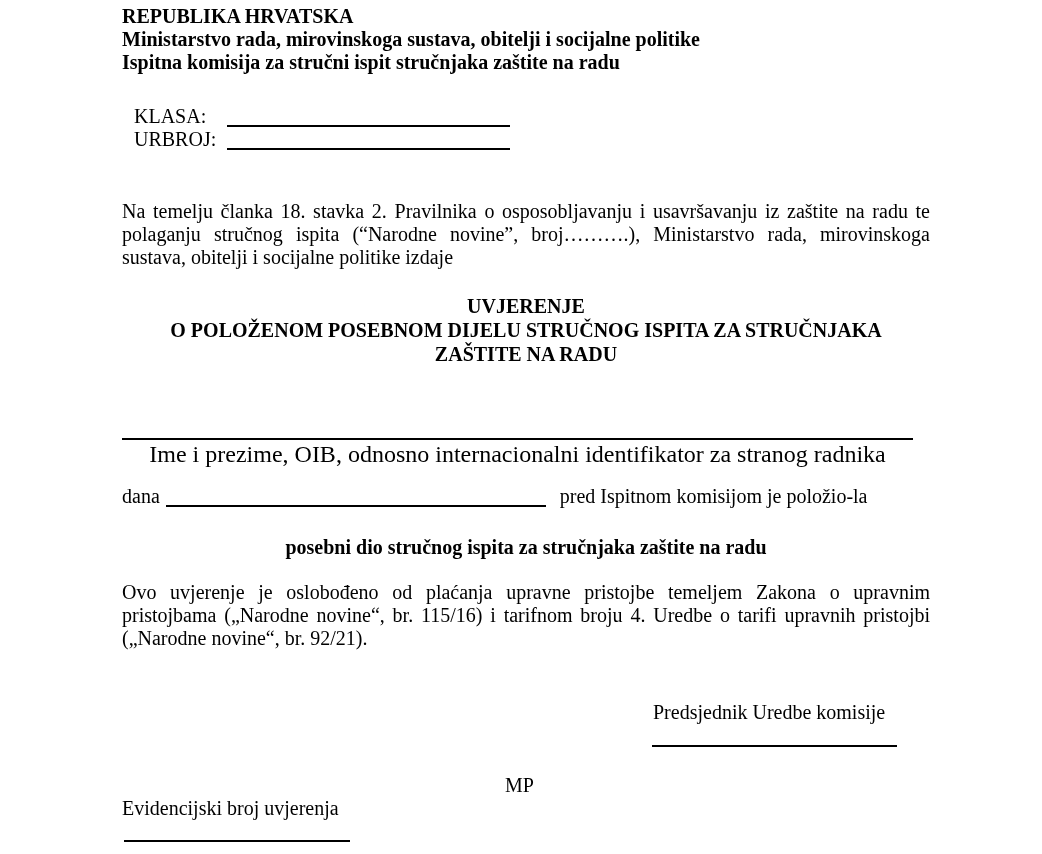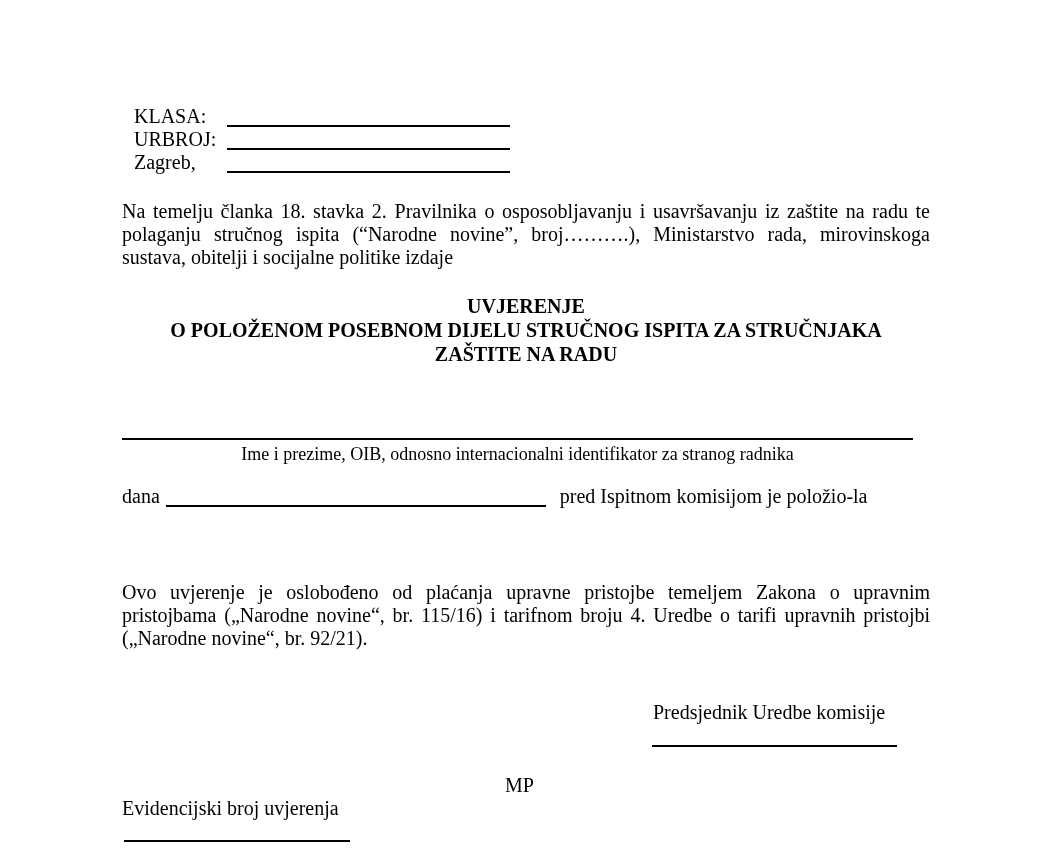--- a/index.html
+++ b/index.html
@@ -31,21 +31,21 @@
     height: 18px;
     border-bottom: 2px solid #000000;
     vertical-align: -4px;
   }
 
   .intro-para { left: 122px; top: 200px; width: 808px; }
 
   .title-block { left: 122px; top: 294px; width: 808px; line-height: 24px; }
 
   .name-rule { left: 122px; top: 438px; width: 791px; height: 0; border-top: 2px solid #000000; }
-  .name-caption { left: 122px; top: 444px; width: 791px; font-size: 18px; line-height: 21px; }
+  .name-caption { left: 122px; top: 444px; width: 791px; font-size: 24px; line-height: 21px; }
 
   .date-row { left: 122px; top: 485px; white-space: nowrap; }
   .date-line {
     display: inline-block;
     width: 380px;
     height: 18px;
     border-bottom: 2px solid #000000;
     vertical-align: -4px;
     margin-left: 6px;
   }
@@ -61,48 +61,51 @@
   .seal-label { left: 505px; top: 774px; }
 
   .evidence-label { left: 122px; top: 797px; white-space: nowrap; }
   .evidence-rule { left: 124px; top: 840px; width: 226px; height: 0; border-top: 2px solid #000000; }
 </style>
 </head>
 <body>
 
 <div class="page">
 
+  <div class="abs header-block bold">
+    <div>REPUBLIKA HRVATSKA</div>
+    <div>Ministarstvo rada, mirovinskoga sustava, obitelji i socijalne politike</div>
+    <div>Ispitna komisija za stručni ispit stručnjaka zaštite na radu</div>
+  </div>
 
   <div class="abs ref-block">
     <div class="ref-row">
       <span class="ref-label">KLASA:</span><span class="fill-line"></span>
     </div>
     <div class="ref-row">
       <span class="ref-label">URBROJ:</span><span class="fill-line"></span>
-    </div>
-    <div class="ref-row">
-      <span class="ref-label">Zagreb,</span><span class="fill-line"></span>
     </div>
   </div>
 
   <div class="abs intro-para justify">Na temelju članka 18. stavka 2. Pravilnika o osposobljavanju i usavršavanju iz zaštite na radu te polaganju stručnog ispita (“Narodne novine”, broj……….),  Ministarstvo rada, mirovinskoga sustava, obitelji i socijalne politike izdaje</div>
 
   <div class="abs title-block bold center">
     <div>UVJERENJE</div>
     <div>O POLOŽENOM POSEBNOM DIJELU STRUČNOG ISPITA ZA STRUČNJAKA</div>
     <div>ZAŠTITE NA RADU</div>
   </div>
 
   <div class="abs name-rule"></div>
   <div class="abs name-caption center">Ime i prezime, OIB, odnosno internacionalni identifikator za stranog radnika</div>
 
   <div class="abs date-row">
     <span>dana</span><span class="date-line"></span><span class="date-suffix">pred Ispitnom komisijom je položio-la</span>
   </div>
 
+  <div class="abs exam-line bold center">posebni dio stručnog ispita za stručnjaka zaštite na radu</div>
 
   <div class="abs fee-para justify">Ovo uvjerenje je oslobođeno od plaćanja upravne pristojbe temeljem Zakona o upravnim pristojbama („Narodne novine“, br. 115/16) i tarifnom broju 4. Uredbe o tarifi upravnih pristojbi  („Narodne novine“, br. 92/21).</div>
 
   <div class="abs sig-title">Predsjednik Uredbe komisije</div>
   <div class="abs sig-rule"></div>
 
   <div class="abs seal-label">MP</div>
 
   <div class="abs evidence-label">Evidencijski broj uvjerenja</div>
   <div class="abs evidence-rule"></div>

